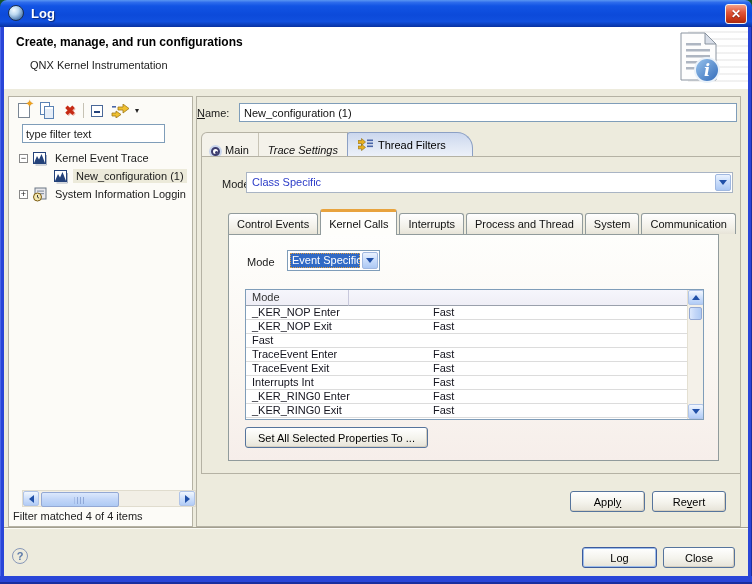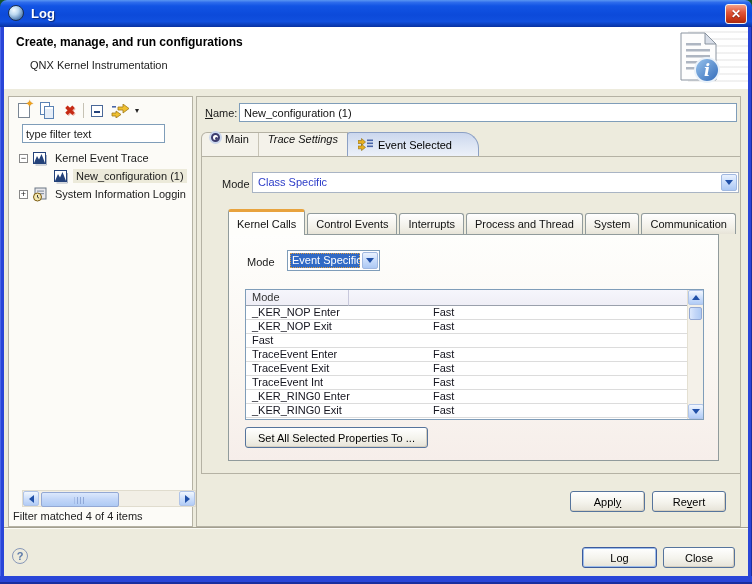--- a/index.html
+++ b/index.html
@@ -69,39 +69,39 @@
   .sc-tri-u { width:0;height:0;border-left:4px solid transparent;border-right:4px solid transparent;border-bottom:5px solid #2050A8; }
   .sc-tri-d { width:0;height:0;border-left:4px solid transparent;border-right:4px solid transparent;border-top:5px solid #2050A8; }
   .hthumb { position:absolute; left:18px; top:1px; width:78px; height:15px; border:1px solid #93A8D4; border-radius:2px;
     background:linear-gradient(180deg,#DCE8FC,#C2D6F8 50%,#AECAF4); }
   .hthumb::after { content:""; position:absolute; left:50%; top:4px; width:11px; height:7px; transform:translateX(-50%);
     background:repeating-linear-gradient(90deg,#8FA8D8 0 1px, transparent 1px 3px); }
   .side-status { left:4px; top:413px; font-size:11px; color:#222; white-space:nowrap; }
 
   
   .rightpanel { left:196px; top:96px; width:545px; height:431px; border:1px solid #B5B2A4; background:#EDEBDD; }
-  .name-label { left:8px; top:10px; }
+  .name-label { left:0; top:10px; }
   .name-field { left:42px; top:6px; width:498px; height:19px; border:1px solid #7F9DB9; background:#fff;
     font-family:"Liberation Sans",sans-serif; font-size:11px; padding:1px 4px; color:#111; }
 
   
   .ctabs { left:4px; top:35px; height:24px; display:flex; align-items:stretch; }
   .ctab-strip { display:flex; border:1px solid #B5B2A4; border-bottom:none; border-radius:6px 0 0 0; background:#F4F2EA; }
-  .ctab { display:flex; align-items:flex-start; padding:0 9px; gap:5px; color:#111; }
+  .ctab { display:flex; align-items:flex-end; padding:0 9px; gap:5px; color:#111; }
   .ctab + .ctab { border-left:1px solid #C8C4B6;font-style:italic; }
   .ctab-sel { display:flex; align-items:center; gap:5px; padding:0 26px 0 10px; margin-left:-1px;
     background:linear-gradient(180deg,#CBD7EE 0%,#DEE6F4 55%,#EDF1F9 100%);
     border:1px solid #8CA0C4; border-bottom:none; border-radius:3px 16px 0 0; color:#000; }
   .bullseye { width:9px; height:9px; border:2px solid #3C3C6E; border-radius:50%; position:relative;
     box-shadow:0 0 0 2px #C9D5EC; background:#fff; }
   .bullseye::after { content:""; position:absolute; left:2px; top:2px; width:3px; height:3px; background:#3C3C6E; border-radius:50%; }
   .ctab-body { left:4px; top:59px; width:540px; height:318px; border:1px solid #B5B2A4; background:#EDEBDD; }
 
   .mode-label { left:20px; top:21px; }
-  .flatcombo { left:50px; top:15px; width:487px; height:21px; border:1px solid #A9B4C4; background:#fff;text-align:right; }
+  .flatcombo { left:44px; top:15px; width:487px; height:21px; border:1px solid #A9B4C4; background:#fff;text-align:right; }
   .flatcombo .val { position:absolute; left:5px; top:3px; color:#2C3CC8; }
   .xparrow { position:absolute; right:1px; top:1px; bottom:1px; width:16px; border:1px solid #A0B8E0; border-radius:2px;
     background:linear-gradient(180deg,#EAF2FE,#CBDEFB 45%,#ACC8F4); display:flex; align-items:center; justify-content:center; }
 
   
   .xptabs { left:26px; top:51px; height:26px; display:flex; align-items:flex-end; }
   .xptab { height:21px; display:flex; align-items:center; padding:0 8px; background:linear-gradient(180deg,#FFFFFF,#F1EFE7 70%,#E7E4D8);
     border:1px solid #919B9C; border-bottom:none; border-radius:3px 3px 0 0; margin-right:2px; color:#111; }
   .xptab.active { height:26px; background:#FEFEFB; border-top:3px solid #E8A33D; margin-bottom:-1px; z-index:3; font-size:11px; }
   .xpcontent { left:26px; top:77px; width:491px; height:227px; border:1px solid #919B9C;
@@ -275,40 +275,40 @@
         </div>
       </div>
       <div class="ctab-sel">
         <svg width="15" height="13" viewBox="0 0 15 13">
           <path d="M0 2.5 h3.5 v-2 l4 3.5 l-4 3.5 v-2 h-3.5 z" fill="#E8B020" stroke="#8A6A10" stroke-width="0.6"></path>
           <rect x="9" y="1.5" width="6" height="1.6" fill="#4A66A8"></rect>
           <rect x="9" y="4.5" width="6" height="1.6" fill="#4A66A8"></rect>
           <rect x="9" y="7.5" width="6" height="1.6" fill="#4A66A8"></rect>
           <path d="M0 10 h3.5 v-1.8 l4 3.2 l-4 3.2 v-1.8 h-3.5 z" fill="#E8B020" stroke="#8A6A10" stroke-width="0.6" transform="translate(0,-2)"></path>
         </svg>
-        <span>Event Selected</span>
+        <span>Thread Filters</span>
       </div>
     </div>
 
     <div class="abs ctab-body">
 
       <div class="abs mode-label">Mode</div>
       <div class="abs flatcombo">
         <span class="val">Class Specific</span>
         <span class="xparrow">
             <span class="sc-tri-d"></span>
           </span>
       </div>
 
       <div class="abs xptabs">
+        <div class="xptab">
+            <span>Control Events</span>
+          </div>
         <div class="xptab active">
             <span>Kernel Calls</span>
-          </div>
-        <div class="xptab">
-            <span>Control Events</span>
           </div>
         <div class="xptab">
             <span>Interrupts</span>
           </div>
         <div class="xptab">
             <span>Process and Thread</span>
           </div>
         <div class="xptab">
             <span>System</span>
           </div>
@@ -356,21 +356,21 @@
                 <div class="tcell tc2"></div>
               </div>
 
               <div class="trow">
                 <div class="tcell tc0">TraceEvent Exit</div>
                 <div class="tcell tc1">Fast</div>
                 <div class="tcell tc2"></div>
               </div>
 
               <div class="trow">
-                <div class="tcell tc0">TraceEvent Int</div>
+                <div class="tcell tc0">Interrupts Int</div>
                 <div class="tcell tc1">Fast</div>
                 <div class="tcell tc2"></div>
               </div>
 
               <div class="trow">
                 <div class="tcell tc0">_KER_RING0 Enter</div>
                 <div class="tcell tc1">Fast</div>
                 <div class="tcell tc2"></div>
               </div>
 

